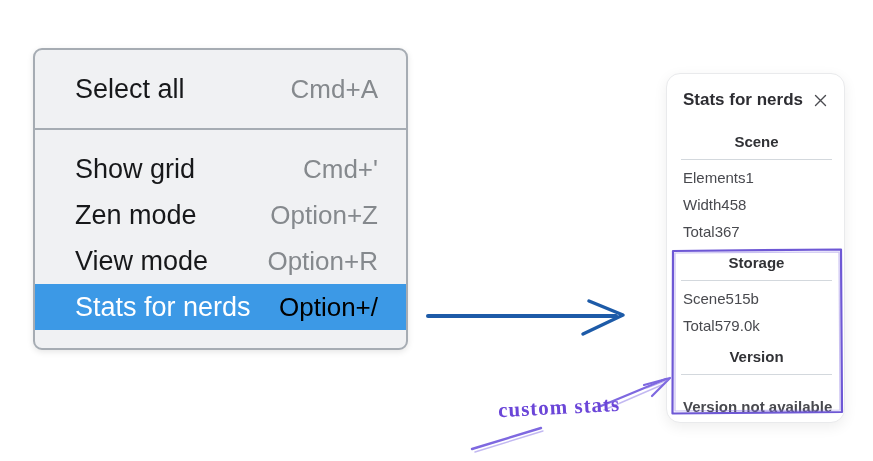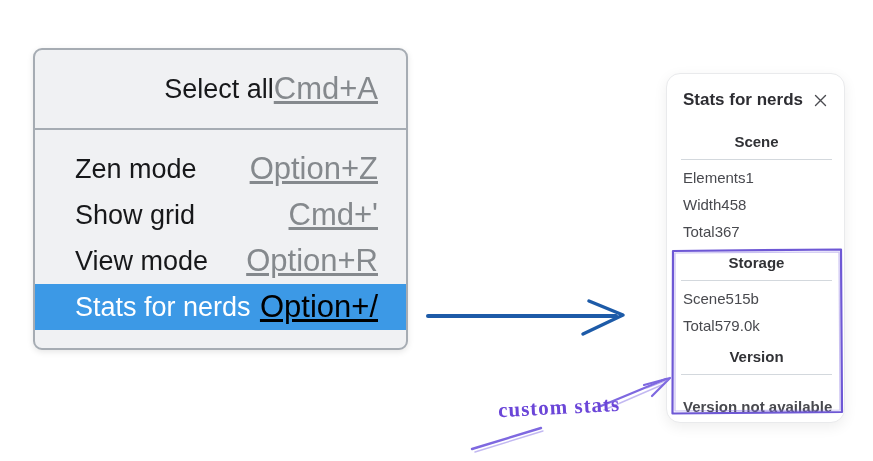--- a/index.html
+++ b/index.html
@@ -15,22 +15,22 @@
     border-radius:9px;box-shadow:0 2px 6px rgba(0,0,0,0.10);overflow:hidden;
   }
   .menu-sec1{height:78px;display:flex;align-items:center;}
   .menu-divider{height:2px;background:#a6acb3;}
   .menu-sec2{padding-top:16px;}
   .menu-item{
     display:flex;justify-content:space-between;align-items:center;
     width:100%;height:46px;padding:0 28px 0 40px;box-sizing:border-box;
     font-size:27px;color:#17181a;cursor:default;
   }
-  .menu-sec1 .menu-item{height:100%;justify-content:flex-end;}
-  .mi-shortcut{font-size:31px;color:#85898d;text-decoration:underline;}
+  .menu-sec1 .menu-item{height:100%;}
+  .mi-shortcut{font-size:26px;color:#85898d;}
   .menu-item.highlighted{background:#3c99e6;color:#ffffff;}
   .menu-item.highlighted .mi-shortcut{color:#000000;}
 
   
   .panel{
     position:absolute;left:666px;top:73px;width:179px;height:350px;
     box-sizing:border-box;background:#ffffff;border:1px solid #e9eaec;
     border-radius:14px;box-shadow:0 4px 14px rgba(0,0,0,0.07);
     padding:13px 14px 0 16px;z-index:2;color:#48494e;font-size:15px;
   }
@@ -62,26 +62,26 @@
   <div class="menu">
     <div class="menu-sec1">
       <div class="menu-item">
         <span class="mi-label">Select all</span>
         <span class="mi-shortcut">Cmd+A</span>
       </div>
     </div>
     <div class="menu-divider"></div>
     <div class="menu-sec2">
       <div class="menu-item">
+        <span class="mi-label">Show grid</span>
+        <span class="mi-shortcut">Cmd+'</span>
+      </div>
+      <div class="menu-item">
         <span class="mi-label">Zen mode</span>
         <span class="mi-shortcut">Option+Z</span>
-      </div>
-      <div class="menu-item">
-        <span class="mi-label">Show grid</span>
-        <span class="mi-shortcut">Cmd+'</span>
       </div>
       <div class="menu-item">
         <span class="mi-label">View mode</span>
         <span class="mi-shortcut">Option+R</span>
       </div>
       <div class="menu-item highlighted">
         <span class="mi-label">Stats for nerds</span>
         <span class="mi-shortcut">Option+/</span>
       </div>
     </div>

